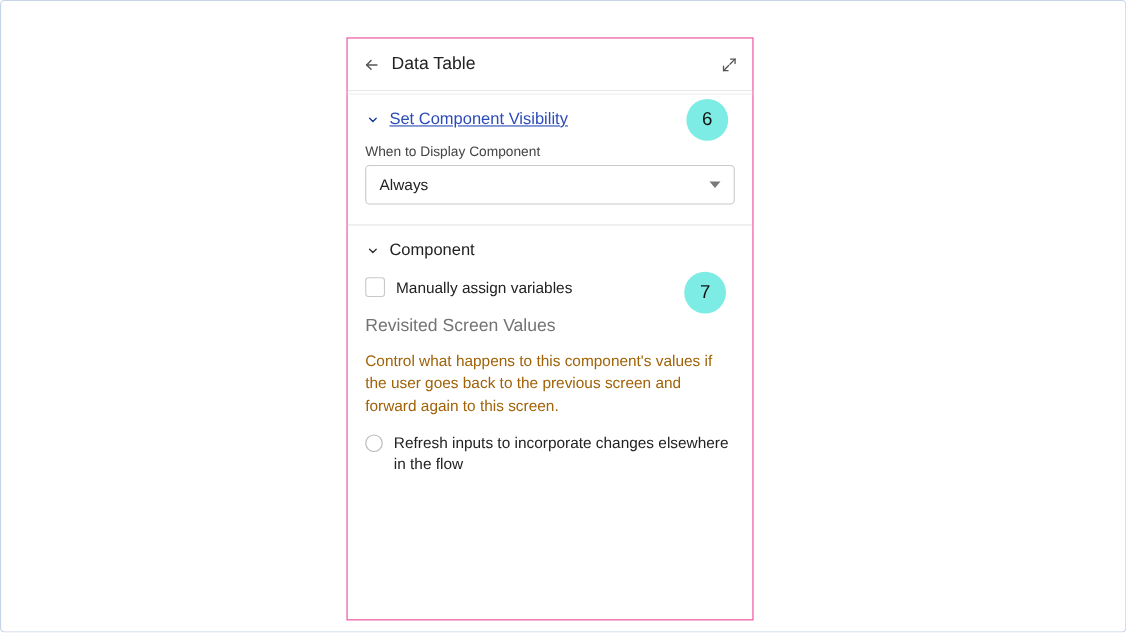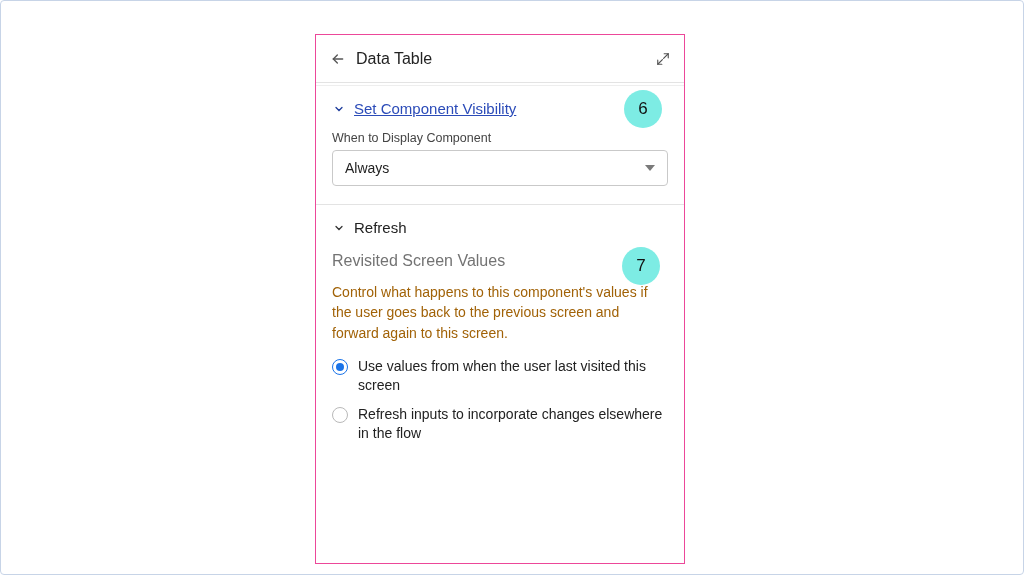--- a/index.html
+++ b/index.html
@@ -80,31 +80,31 @@
     </div>
 
     <div class="section no-border">
       <div class="callout c7">7</div>
       <div class="accordion-head" style="margin-bottom:16px;">
         <div class="chev">
           <svg width="12" height="12" viewBox="0 0 24 24" fill="none" stroke="#333" stroke-width="2.5" stroke-linecap="round">
               <path d="M6 9l6 6 6-6"></path>
             </svg>
         </div>
-        <span class="accordion-plain">Refresh</span>
+        <span class="accordion-plain">Component</span>
       </div>
 
+      <div class="checkbox-row">
+        <div class="cbx"></div>
+        <span class="cbx-label">Manually assign variables</span>
+      </div>
 
       <div class="subhead">Revisited Screen Values</div>
       <div class="body-text">Control what happens to this component's values if the user goes back to the previous screen and forward again to this screen.</div>
 
-      <div class="radio-row">
-        <div class="radio checked"></div>
-        <div class="radio-label">Use values from when the user last visited this screen</div>
-      </div>
       <div class="radio-row">
         <div class="radio"></div>
         <div class="radio-label">Refresh inputs to incorporate changes elsewhere in the flow</div>
       </div>
     </div>
 
   </div>
 </div>
 
 </body></html>

